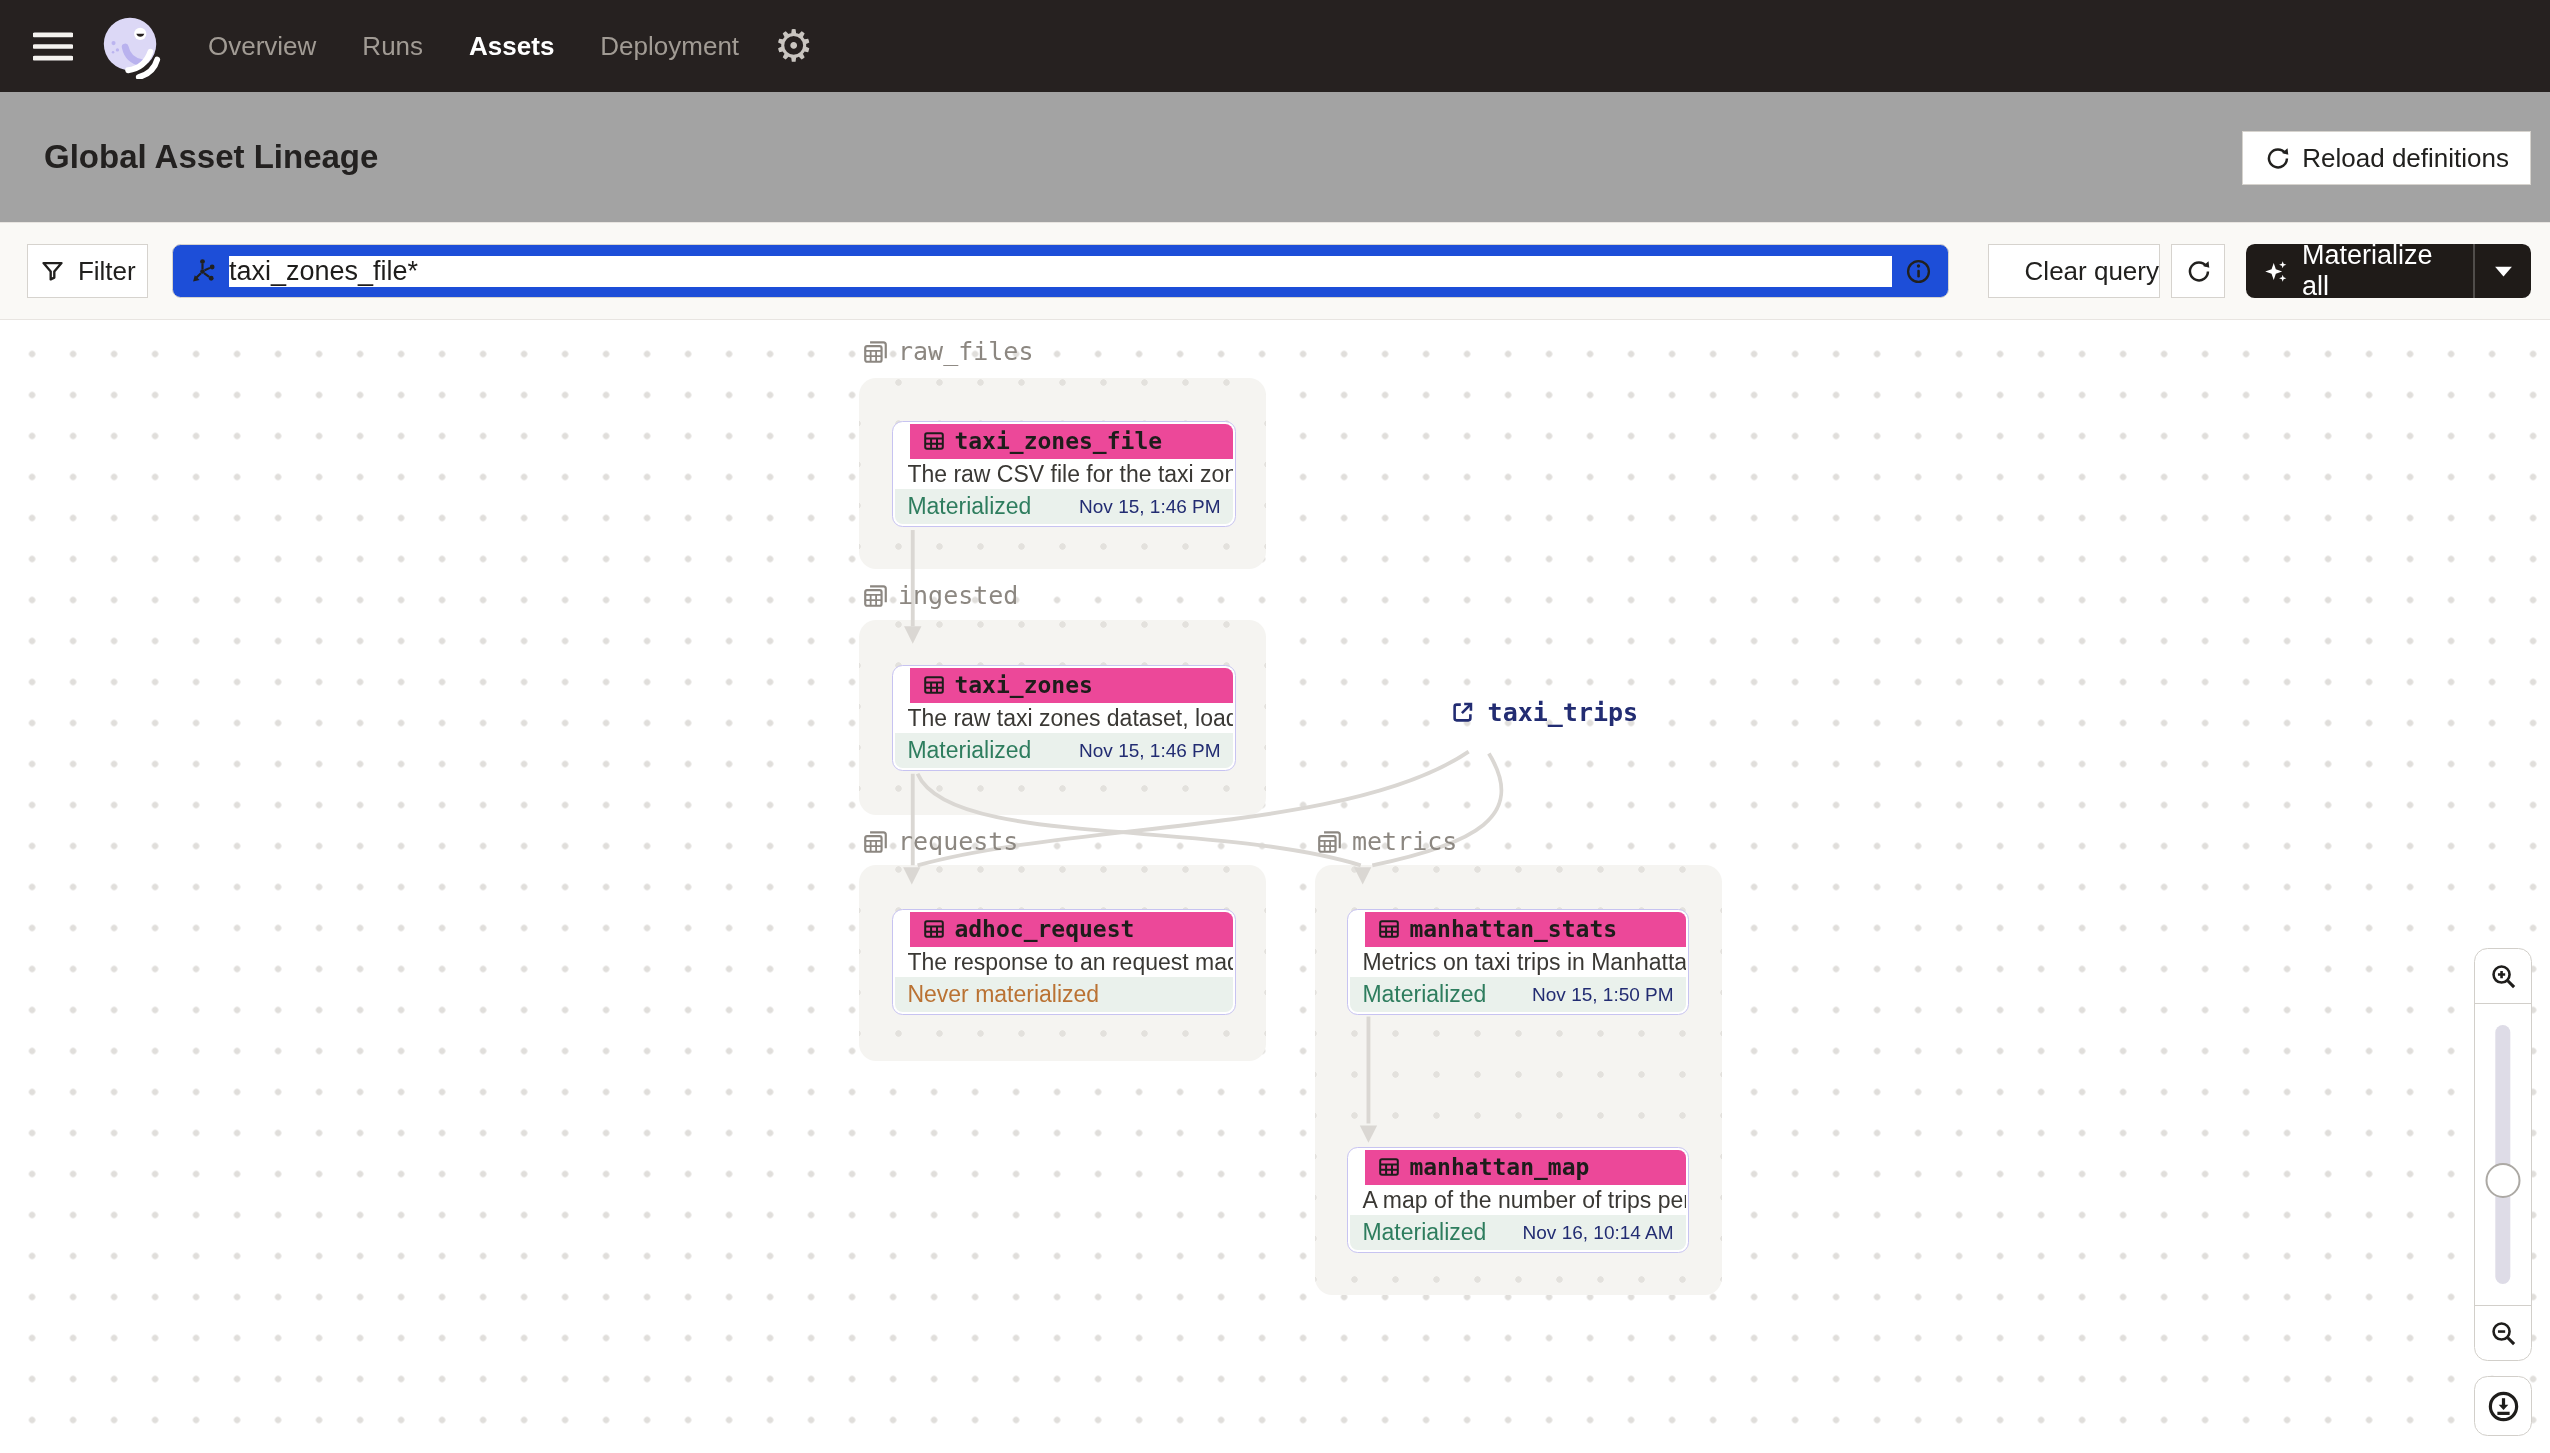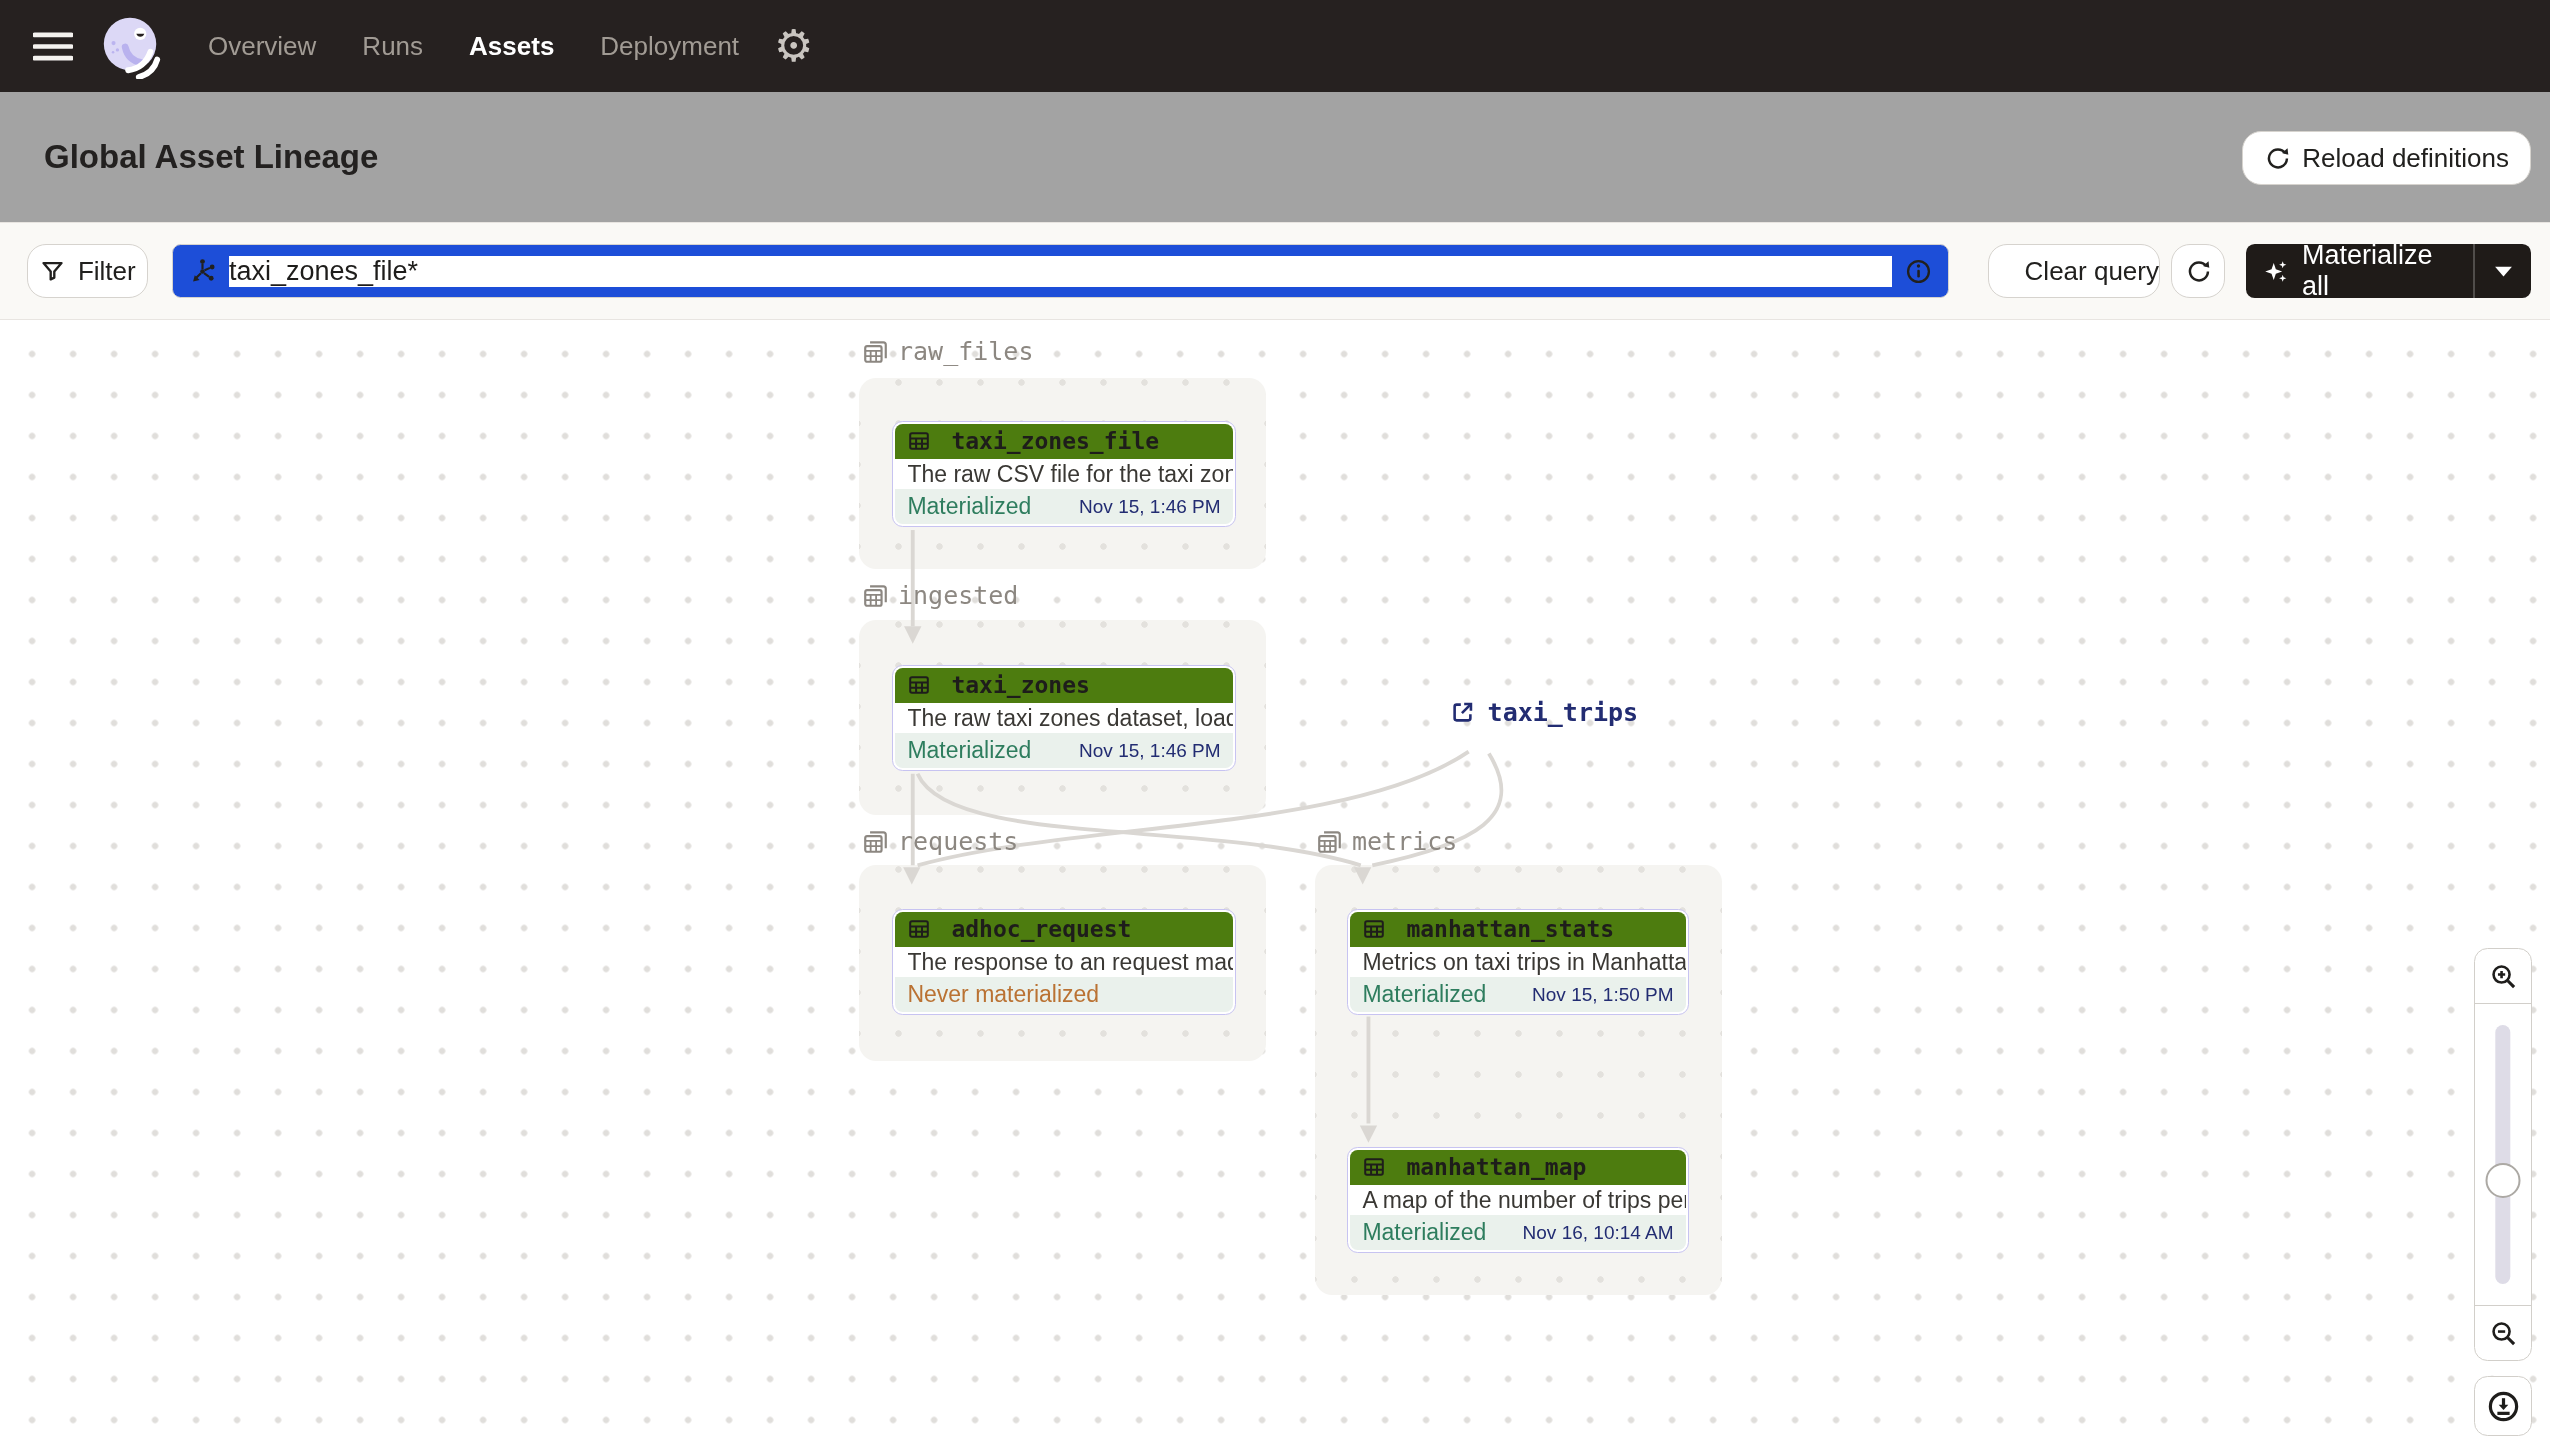--- a/index.html
+++ b/index.html
@@ -43,21 +43,21 @@
 
   
   .page-header{
     position:absolute; left:0; top:92px; width:2550px; height:131px;
     background:#a3a3a3; border-bottom:1.9px solid #E8E5E1;
     display:flex; align-items:center;
   }
   .page-title{ margin-left:44px; font-size:33px; font-weight:700; color:#232120; }
   .btn{
     display:inline-flex; align-items:center; gap:11.6px; height:54px;
-    background:#FFFFFF; border:1.9px solid #D6D3CE; border-radius:19px;
+    background:#FFFFFF; border:1.9px solid #D6D3CE; border-radius:0;
     font-size:26px; color:#21201E; padding:0 21px; cursor:pointer;
     font-family:"Liberation Sans",sans-serif;
   }
   .reload-btn{ position:absolute; right:19px; top:39px; }
 
   
   .toolbar{
     position:absolute; left:0; top:223px; width:2550px; height:97px;
     background:#FAF9F6; border-bottom:1.9px solid #E8E5E1;
   }
@@ -97,21 +97,21 @@
     color:#8C8781; font-family:"DejaVu Sans Mono",monospace; font-size:25px;
   }
   .edges{ position:absolute; left:0; top:0; z-index:2; }
 
   .asset-node{
     position:absolute; width:344px; height:106px; z-index:3;
     border:1.9px solid #C7C3F1; border-radius:10.6px; background:#fff; padding:1.9px; cursor:pointer;
   }
   .an-inner{ width:100%; height:100%; border-radius:7.7px; overflow:hidden;
     display:flex; flex-direction:column; }
-  .an-head{ height:35px; background:#4d7c0f; display:flex; align-items:center; gap:20px; padding:0 12.5px; flex:0 0 auto; }
+  .an-head{ height:35px; background:#ec4899; display:flex; align-items:center; gap:8px; padding:0 12.5px; flex:0 0 auto;margin-left:15px; }
   .an-title{ font-family:"DejaVu Sans Mono",monospace; font-weight:700; font-size:23px; color:#1E1D1B; white-space:nowrap; }
   .an-body{ flex:1; background:#fff; display:flex; align-items:center; padding:0 12.5px;
     font-size:23px; color:#3A3834; white-space:nowrap; overflow:hidden; }
   .an-foot{ height:35px; background:#EAF1EC; display:flex; align-items:center; justify-content:space-between; padding:0 12.5px; flex:0 0 auto; }
   .an-status{ font-size:23px; color:#2E7D5E; }
   .an-status.warn{ color:#BA7233; }
   .an-time{ font-size:19px; color:#222C72; }
 
   .external-asset{
     position:absolute; z-index:3; display:flex; align-items:center; gap:11.6px;

